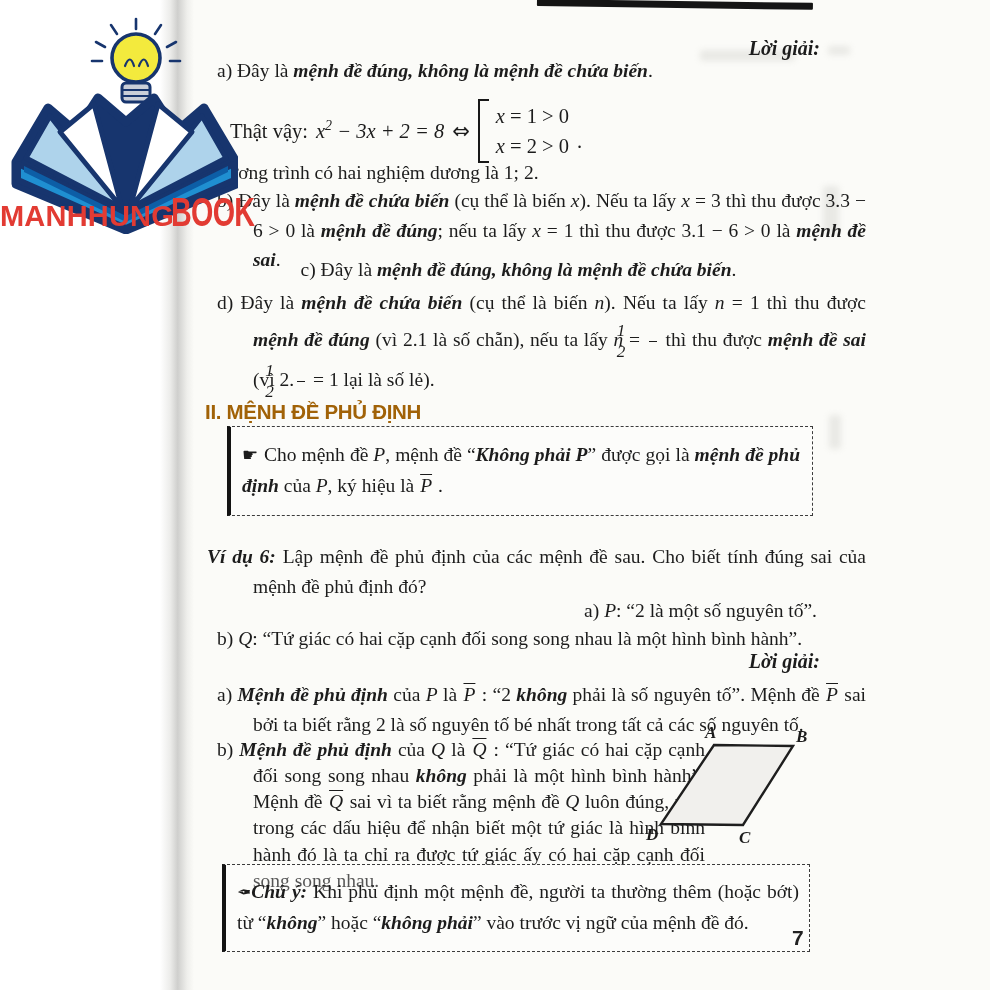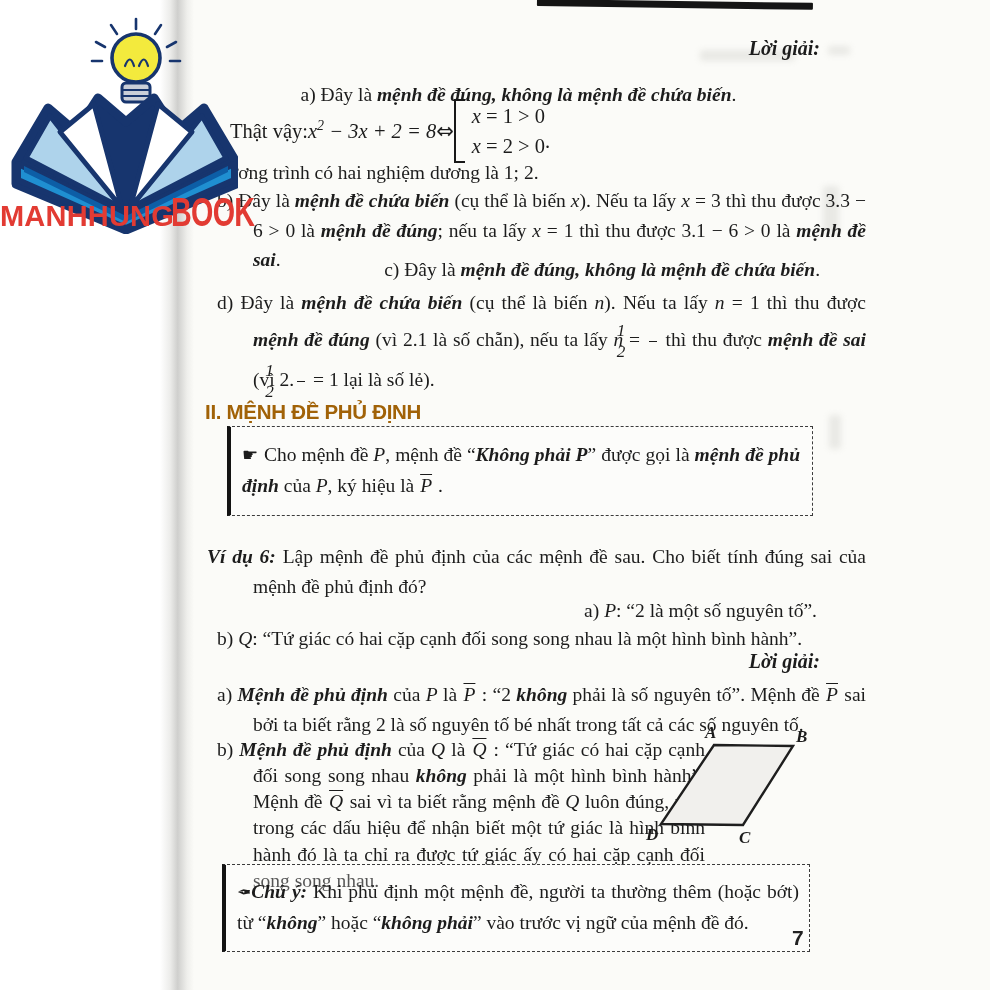--- a/index.html
+++ b/index.html
@@ -23,21 +23,21 @@
   .seg-i{font-style:italic}
   .seg-bi{font-weight:bold;font-style:italic}
   .seg-iov{font-style:italic;text-decoration:overline;padding:0 1px}
   .seg-sup{font-size:0.68em;vertical-align:super;line-height:0}
   .seg-hand{font-family:"DejaVu Sans",sans-serif;font-size:18px;font-style:normal}
   .seg-nib{font-family:"DejaVu Sans",sans-serif;font-size:17px;display:inline-block;transform:scaleX(-1);font-style:normal}
   .frac{display:inline-flex;flex-direction:column;align-items:center;vertical-align:middle;line-height:1.05;font-size:0.88em;margin:0 3px;font-style:italic}
   .frac .num{border-bottom:1.6px solid #1c1c1c;padding:0 4px 1px}
   .frac .den{padding-top:1px}
 
-  #formula{display:flex;align-items:center;font-size:20.5px}
+  #formula{display:flex;align-items:center;gap:8px;font-size:20.5px}
   #formula .eq{font-style:italic}
   #formula .arrow{font-family:"DejaVu Sans",sans-serif;font-size:21px}
   .cases{display:flex;align-items:center}
   .lbracket{width:9px;height:60px;border-left:2.6px solid #181818;border-top:2.6px solid #181818;border-bottom:2.6px solid #181818;margin-right:7px}
   .case-lines{display:flex;flex-direction:column;gap:7px;font-size:20.5px;font-style:italic}
   .case-lines .cl{font-style:normal}
   .case-lines .cl .seg-i{font-style:italic}
   #formula .period{align-self:flex-end;padding-bottom:10px}
 
   .sans-heading{font-family:"Liberation Sans","DejaVu Sans",sans-serif;font-weight:bold;font-size:20.5px;letter-spacing:-0.3px;color:#a16207}
@@ -67,41 +67,41 @@
 <div class="edge-shadow"></div>
 <div class="top-bar"></div>
 
 <div class="smudge" style="left:700px;top:50px;width:95px;height:11px"></div>
 <div class="smudge" style="left:828px;top:46px;width:22px;height:9px"></div>
 <div class="smudge" style="left:823px;top:186px;width:16px;height:46px"></div>
 <div class="smudge" style="left:829px;top:415px;width:12px;height:34px"></div>
 
 <div class="blk center-title" style="left:205px;top:37px;width:615px">Lời giải:</div>
 
-<div class="blk para" style="left:207px;top:80px;width:613px;text-indent:10px;text-align:center"><span>a) Đây là </span><span class="seg-bi">mệnh đề đúng, không là mệnh đề chứa biến</span><span>.</span></div>
+<div class="blk para" style="left:207px;top:56px;width:613px;text-indent:10px;text-align:left"><span>a) Đây là </span><span class="seg-bi">mệnh đề đúng, không là mệnh đề chứa biến</span><span>.</span></div>
 
 <div class="blk" id="formula" style="left:230px;top:99px">
   <span>Thật vậy:</span>
   <span class="eq"><span class="seg-i">x</span><span class="seg-sup">2</span><span> − 3</span><span class="seg-i">x</span><span> + 2 = 8</span></span>
   <span class="arrow">⇔</span>
   <span class="cases">
     <span class="lbracket"></span>
     <span class="case-lines">
       <span class="cl"><span class="seg-i">x</span><span> = 1 &gt; 0</span></span>
       <span class="cl"><span class="seg-i">x</span><span> = 2 &gt; 0</span></span>
     </span>
   </span>
   <span class="period">.</span>
 </div>
 
 <div class="blk para" style="left:207px;top:158px;width:613px;text-align:left">Phương trình có hai nghiệm dương là 1; 2.</div>
 
 <div class="blk para hang" style="left:207px;top:186px;width:613px"><span>b) Đây là </span><span class="seg-bi">mệnh đề chứa biến</span><span> (cụ thể là biến </span><span class="seg-i">x</span><span>). Nếu ta lấy </span><span class="seg-i">x</span><span> = 3 thì thu được 3.3 − 6 &gt; 0 là </span><span class="seg-bi">mệnh đề đúng</span><span>; nếu ta lấy </span><span class="seg-i">x</span><span> = 1 thì thu được 3.1 − 6 &gt; 0 là </span><span class="seg-bi">mệnh đề sai</span><span>.</span></div>
 
-<div class="blk para" style="left:207px;top:255px;width:613px;text-indent:10px;text-align:right"><span>c) Đây là </span><span class="seg-bi">mệnh đề đúng, không là mệnh đề chứa biến</span><span>.</span></div>
+<div class="blk para" style="left:207px;top:255px;width:613px;text-indent:10px;text-align:center"><span>c) Đây là </span><span class="seg-bi">mệnh đề đúng, không là mệnh đề chứa biến</span><span>.</span></div>
 
 <div class="blk para hang" style="left:207px;top:284px;width:613px;line-height:1.9"><span>d) Đây là </span><span class="seg-bi">mệnh đề chứa biến</span><span> (cụ thể là biến </span><span class="seg-i">n</span><span>). Nếu ta lấy </span><span class="seg-i">n</span><span> = 1 thì thu được </span><span class="seg-bi">mệnh đề đúng</span><span> (vì 2.1 là số chẵn), nếu ta lấy </span><span class="seg-i">n</span><span> = </span><span class="frac">
       <span class="num">1</span>
       <span class="den">2</span>
     </span><span> thì thu được </span><span class="seg-bi">mệnh đề sai</span><span> (vì 2.</span><span class="frac">
       <span class="num">1</span>
       <span class="den">2</span>
     </span><span> = 1 lại là số lẻ).</span></div>
 
 <div class="blk sans-heading" style="left:205px;top:400px">II. MỆNH ĐỀ PHỦ ĐỊNH</div>

